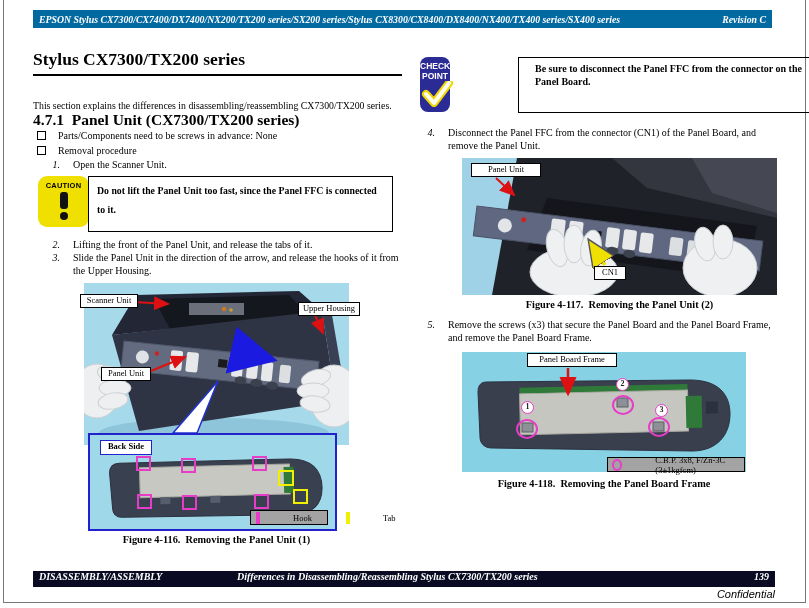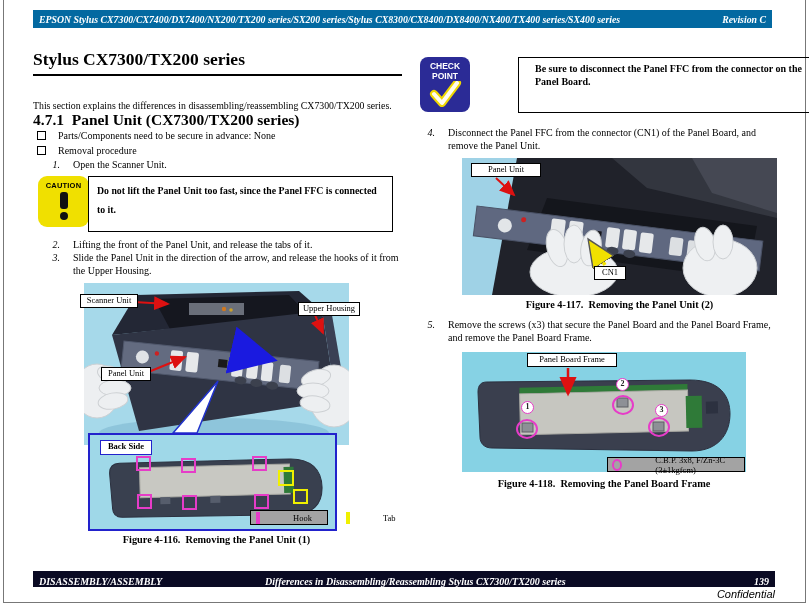--- a/index.html
+++ b/index.html
@@ -5,21 +5,21 @@
   html,body{margin:0;padding:0;background:#ededed;}
   .page{position:relative;width:809px;height:608px;background:#ffffff;overflow:hidden;
         font-family:"Liberation Serif",serif;color:#000;}
   .edge{position:absolute;background:#777;}
   
   .topbar{position:absolute;left:33px;top:10px;width:739px;height:18px;background:#0369a1;
           color:#fff;font-weight:bold;font-style:italic;font-size:9.8px;display:flex;
           align-items:center;justify-content:space-between;padding:0 6px;box-sizing:border-box;white-space:nowrap;}
   .botbar{position:absolute;left:33px;top:571px;width:742px;height:16px;background:#0a0a23;
           color:#fff;font-weight:bold;font-style:italic;font-size:10px;display:flex;
-          align-items:flex-end;padding:0 6px;box-sizing:border-box;white-space:nowrap;gap:28px;}
+          align-items:flex-start;padding:0 6px;box-sizing:border-box;white-space:nowrap;}
   .botbar .f-left{width:198px;}
   .botbar .f-center{flex:1;text-align:left;}
   .botbar .f-page{text-align:right;}
   .confidential{position:absolute;top:588px;left:33px;width:742px;text-align:right;
           font-family:"Liberation Sans",sans-serif;font-style:italic;font-size:11px;}
   
   .h1{position:absolute;left:33px;top:49px;width:369px;font-size:17.5px;font-weight:bold;
       line-height:20.5px;border-bottom:2.5px solid #000;padding-bottom:4px;}
   .intro{position:absolute;left:33px;top:100px;width:380px;font-size:9.8px;}
   .h2{position:absolute;left:33px;top:111px;width:372px;font-size:15.5px;font-weight:bold;}
@@ -30,21 +30,21 @@
   .step .txt{margin-left:13px;}
   
   .cicon{position:absolute;left:38px;top:176px;width:51px;height:51px;background:#f0e000;
          border-radius:9px;text-align:center;}
   .cicon .c-label{font-family:"Liberation Sans",sans-serif;font-weight:bold;font-size:7.5px;
          letter-spacing:.2px;margin-top:5px;}
   .cicon .bar{width:8px;height:17px;background:#111;border-radius:3px;margin:2px auto 0;}
   .cicon .dot{width:8px;height:8px;background:#111;border-radius:50%;margin:3px auto 0;}
   .cbox{position:absolute;left:88px;top:176px;width:305px;height:56px;border:1.5px solid #000;
         box-sizing:border-box;padding:4px 8px;font-weight:bold;font-size:9.8px;line-height:19px;}
-  .kicon{position:absolute;left:420px;top:57px;width:50px;height:55px;background:#2b2b96;
+  .kicon{position:absolute;left:420px;top:57px;width:30px;height:55px;background:#2b2b96;
          border-radius:8px;text-align:center;color:#fff;}
   .kicon .k-label{font-family:"Liberation Sans",sans-serif;font-weight:bold;font-size:8.5px;
          line-height:9.5px;margin-top:5px;}
   .kbox{position:absolute;left:478px;top:57px;width:310px;height:56px;border:1.5px solid #000;
         box-sizing:border-box;padding:4px 16px;font-weight:bold;font-size:10px;line-height:13px;margin-left:40px;}
   
   .ph{position:absolute;}
   .lbl{position:absolute;background:#fff;border:1px solid #000;font-size:8.5px;line-height:11px;
        text-align:center;z-index:6;height:12px;overflow:hidden;}
   .lbl.blue{border:1.5px solid #2222cc;height:13px;font-weight:bold;}
@@ -76,21 +76,21 @@
   </div>
 
   <div class="h1">
     <div>Stylus CX7300/TX200 series</div>
   </div>
   <div class="intro">This section explains the differences in disassembling/reassembling CX7300/TX200 series.</div>
   <div class="h2">4.7.1&nbsp; Panel Unit (CX7300/TX200 series)</div>
 
   <div class="bullet" style="top:130px;width:360px">
     <span class="sq"></span>
-    <span>Parts/Components need to be secure in advance: None</span>
+    <span>Parts/Components need to be screws in advance: None</span>
   </div>
   <div class="bullet" style="top:145px;width:360px">
     <span class="sq"></span>
     <span>Removal procedure</span>
   </div>
 
   <div class="step" style="left:40px;top:158px;width:360px">
     <span class="num">1.</span>
     <span class="txt">Open the Scanner Unit.</span>
   </div>

